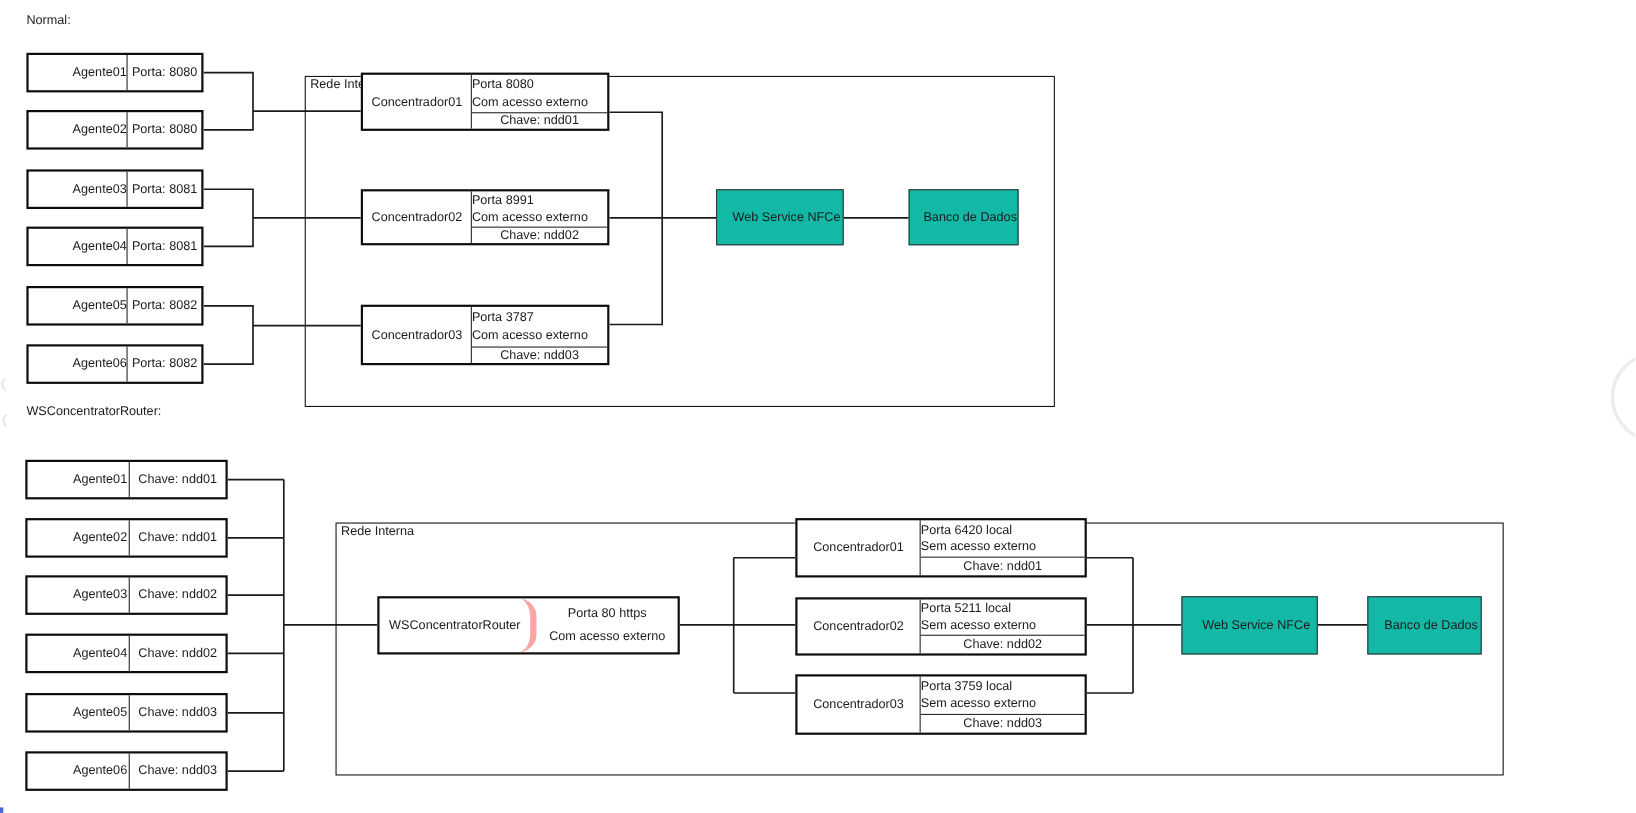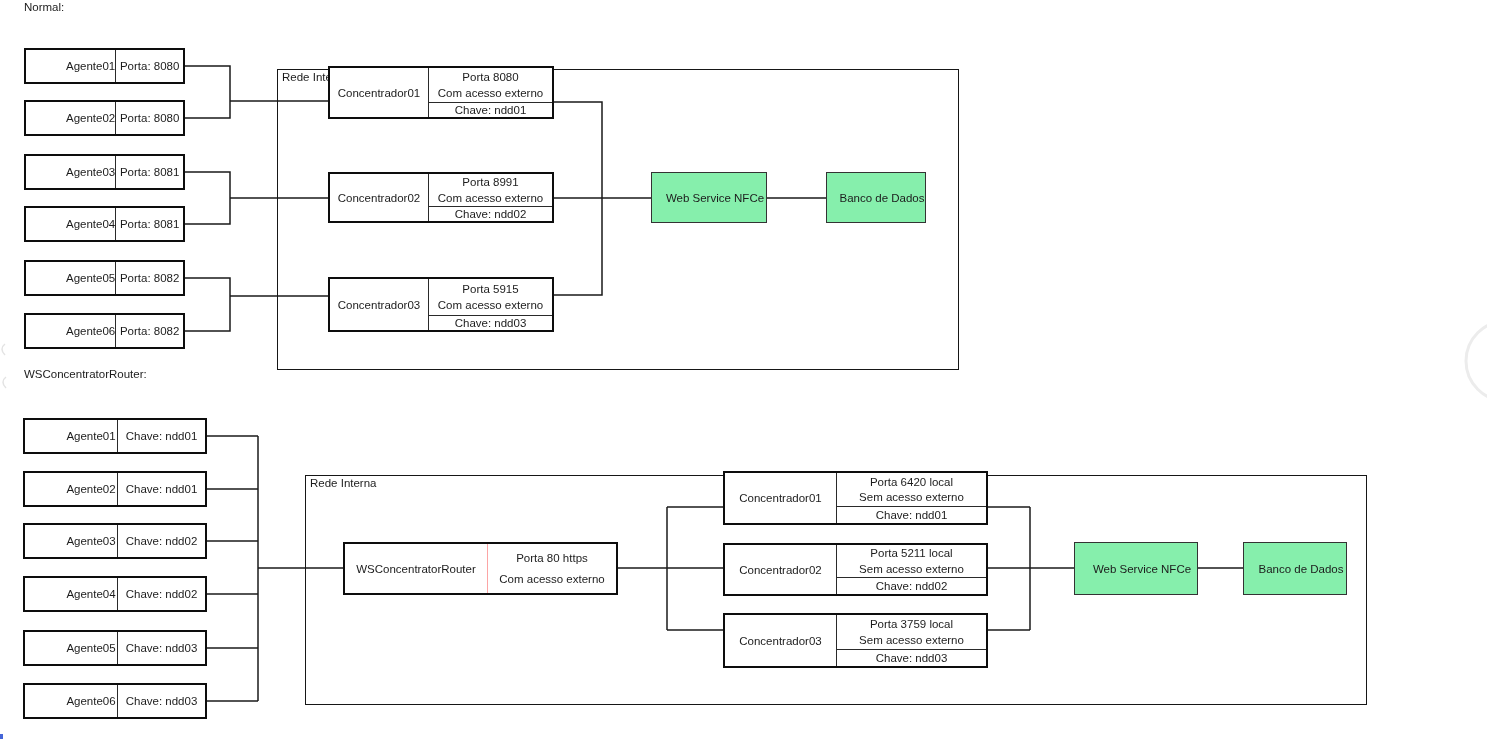--- a/index.html
+++ b/index.html
@@ -81,21 +81,21 @@
   }
   .conc-box .conc-right {
     flex: 1;
     display: flex;
     flex-direction: column;
   }
   .conc-box .conc-upper {
     flex: 1;
     display: flex;
     flex-direction: column;
-    align-items: center;
+    align-items: flex-start;
     justify-content: space-evenly;
     line-height: 14px;
     white-space: nowrap;
   }
   .conc-box .conc-key {
     border-top: 1px solid #2a2a2a;
     display: flex;
     align-items: center;
     justify-content: center;
     line-height: 13px;
@@ -109,40 +109,41 @@
   
   .gateway-box {
     position: absolute;
     border: 2.5px solid #0d0d0d;
     background: #ffffff;
     display: flex;
     align-items: stretch;
   }
   .gateway-box .gw-name {
     flex: 0 0 143px;
-    border-right: 1px solid #fca5a5;
-    display: flex;
-    align-items: center;
-    justify-content: center;
-    white-space: nowrap;
+    border-right: 6px solid #fca5a5;
+    display: flex;
+    align-items: center;
+    justify-content: center;
+    white-space: nowrap;
+    border-radius: 17px;
   }
   .gateway-box .gw-right {
     flex: 1;
     display: flex;
     flex-direction: column;
     align-items: center;
     justify-content: space-evenly;
     white-space: nowrap;
   }
 
   
   .service-box {
     position: absolute;
     border: 1.5px solid #333333;
-    background: #86efac;
+    background: #14b8a6;
     display: flex;
     align-items: center;
     justify-content: center;
     white-space: nowrap;
     padding-left: 12px;
   }
 </style>
 </head>
 <body>
 
@@ -187,21 +188,21 @@
       <line x1="1198" y1="568" x2="1243" y2="568"></line>
     </g>
     <g>
       <circle cx="1506" cy="361" r="40" fill="none" stroke="#ececec" stroke-width="3"></circle>
       <path d="M5 344 C1 347 1 351 5 355" fill="none" stroke="#e3e3e3" stroke-width="1.5"></path>
       <path d="M6 377 C2 380 2 384 6 388" fill="none" stroke="#e3e3e3" stroke-width="1.5"></path>
       <rect x="0" y="734" width="3" height="5" fill="#4565d8"></rect>
     </g>
   </svg>
 
-  <div class="section-title" style="left:24px; top:1px;">Normal:</div>
+  <div class="section-title" style="left:24px; top:13px;">Normal:</div>
 
   <div class="network-box" style="left:277px; top:47px; width:682px; height:301px;">
     <div class="network-label">Rede Interna</div>
   </div>
 
   <div class="agent-box agent-top" style="left:24px; top:48px; width:161px; height:36px;">
     <div class="name-cell">Agente01</div>
     <div class="value-cell">Porta: 8080</div>
   </div>
   <div class="agent-box agent-top" style="left:24px; top:100px; width:161px; height:36px;">
@@ -242,21 +243,21 @@
         <span>Porta 8991</span>
         <span>Com acesso externo</span>
       </div>
       <div class="conc-key">Chave: ndd02</div>
     </div>
   </div>
   <div class="conc-box conc-top" style="left:328px; top:277px; width:226px; height:55px;">
     <div class="conc-name">Concentrador03</div>
     <div class="conc-right">
       <div class="conc-upper">
-        <span>Porta 5915</span>
+        <span>Porta 3787</span>
         <span>Com acesso externo</span>
       </div>
       <div class="conc-key">Chave: ndd03</div>
     </div>
   </div>
 
   <div class="service-box" style="left:651px; top:172px; width:116px; height:51px;">Web Service NFCe</div>
   <div class="service-box" style="left:826px; top:172px; width:100px; height:51px;">Banco de Dados</div>
 
   <div class="section-title" style="left:24px; top:368px;">WSConcentratorRouter:</div>

